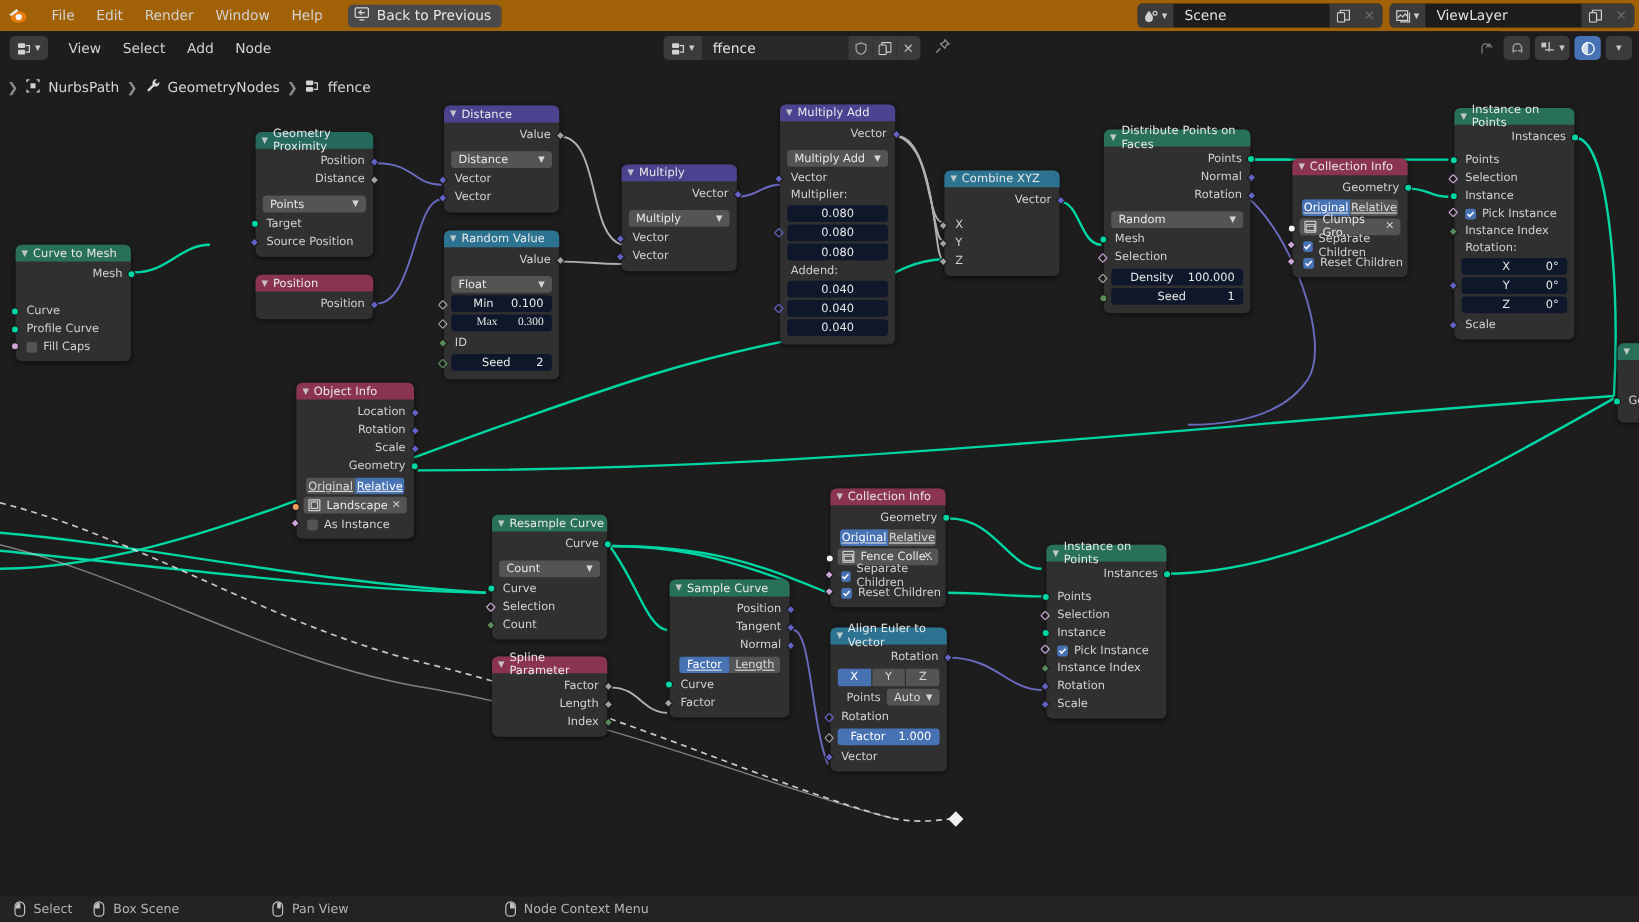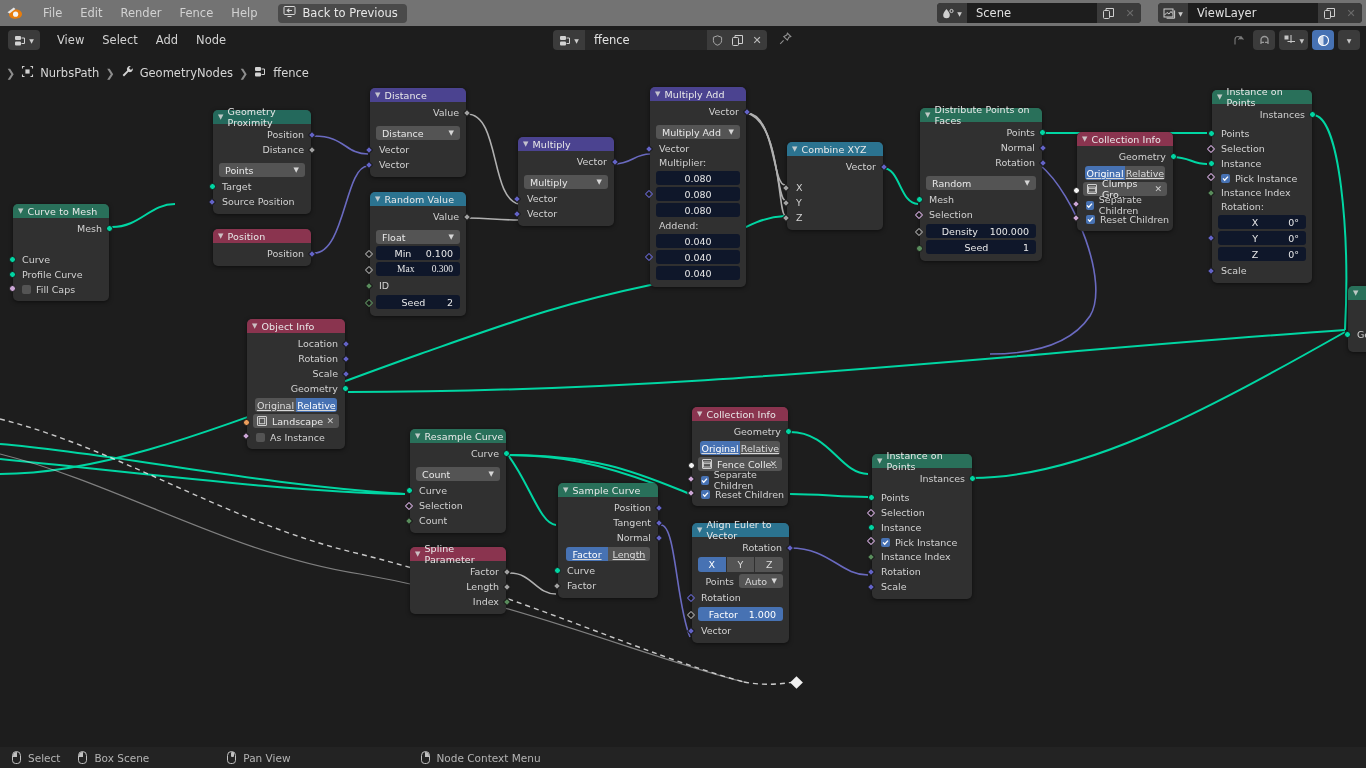--- a/index.html
+++ b/index.html
@@ -7,29 +7,29 @@
   body {
     font-family: "DejaVu Sans", sans-serif;
     background:#1d1d1d;
     color:#e5e5e5;
     font-size:11px;
     -webkit-font-smoothing:antialiased;
   }
   
   #topbar {
     position:absolute; left:0; top:0; width:1366px; height:26px;
-    background:#737373; display:flex; align-items:center; padding-left:6px;
+    background:#a16207; display:flex; align-items:center; padding-left:6px;
   }
   .blender-logo { width:20px; height:18px; margin-right:8px; position:relative; }
   .menu-item { padding:3px 9px; color:#d2d2d2; font-size:11.5px; white-space:nowrap; cursor:default; }
   #backprev {
     margin-left:12px; background:#4a4a4a; border-radius:4px; height:19px;
     display:flex; align-items:center; padding:0 9px 0 5px; gap:6px; color:#e8e8e8; font-size:11.5px;
   }
-  #topright { position:absolute; right:4px; top:3px; display:flex; align-items:center; gap:17px; }
+  #topright { position:absolute; right:4px; top:3px; display:flex; align-items:center; gap:6px; }
   .field-combo { display:flex; align-items:center; height:20px; background:#282828; border-radius:4px; overflow:hidden; }
   .fc-icon { width:30px; height:20px; background:#3b3b3b; display:flex; align-items:center; justify-content:center; gap:2px; }
   .fc-text { background:#1d1d1d; height:20px; display:flex; align-items:center; padding:0 9px; min-width:130px; color:#e0e0e0; font-size:11.5px;}
   .fc-btn { width:22px; height:20px; background:#3b3b3b; display:flex; align-items:center; justify-content:center; color:#c9c9c9; }
   .fc-btn.dim { color:#6b6b6b; }
   
   #headerbar {
     position:absolute; left:0; top:26px; width:1250px; height:28px;
     background:#1d1d1d; display:flex; align-items:center; padding-left:8px;
   }
@@ -147,21 +147,21 @@
   <span class="blender-logo">
     <svg width="20" height="18" viewBox="0 0 20 18">
       <path d="M3 10.5c0-3 3.2-5 6.6-5 3.4 0 6.4 2 6.4 4.6 0 2.8-3 4.7-6.5 4.7S3 13.2 3 10.5z" fill="#e87d0d"></path>
       <circle cx="9.6" cy="10.2" r="2.6" fill="#f5f5f5"></circle>
       <path d="M1.5 8.2 L7.8 3.4 L9.4 5.1 L3.6 9.4z" fill="#e8e8e8"></path>
     </svg>
   </span>
   <span class="menu-item">File</span>
   <span class="menu-item">Edit</span>
   <span class="menu-item">Render</span>
-  <span class="menu-item">Fence</span>
+  <span class="menu-item">Window</span>
   <span class="menu-item">Help</span>
 
   <div id="backprev">
     <span>
       <svg width="13" height="13" viewBox="0 0 13 13">
         <rect x="1" y="1.5" width="11" height="8" rx="1" fill="none" stroke="#d8d8d8" stroke-width="1"></rect>
         <path d="M9 5.5 H4.5 M6.3 3.6 L4.2 5.5 L6.3 7.4" fill="none" stroke="#d8d8d8" stroke-width="1.1"></path>
         <path d="M4.5 11.5 H8.5" stroke="#d8d8d8" stroke-width="1"></path>
       </svg>
     </span>

